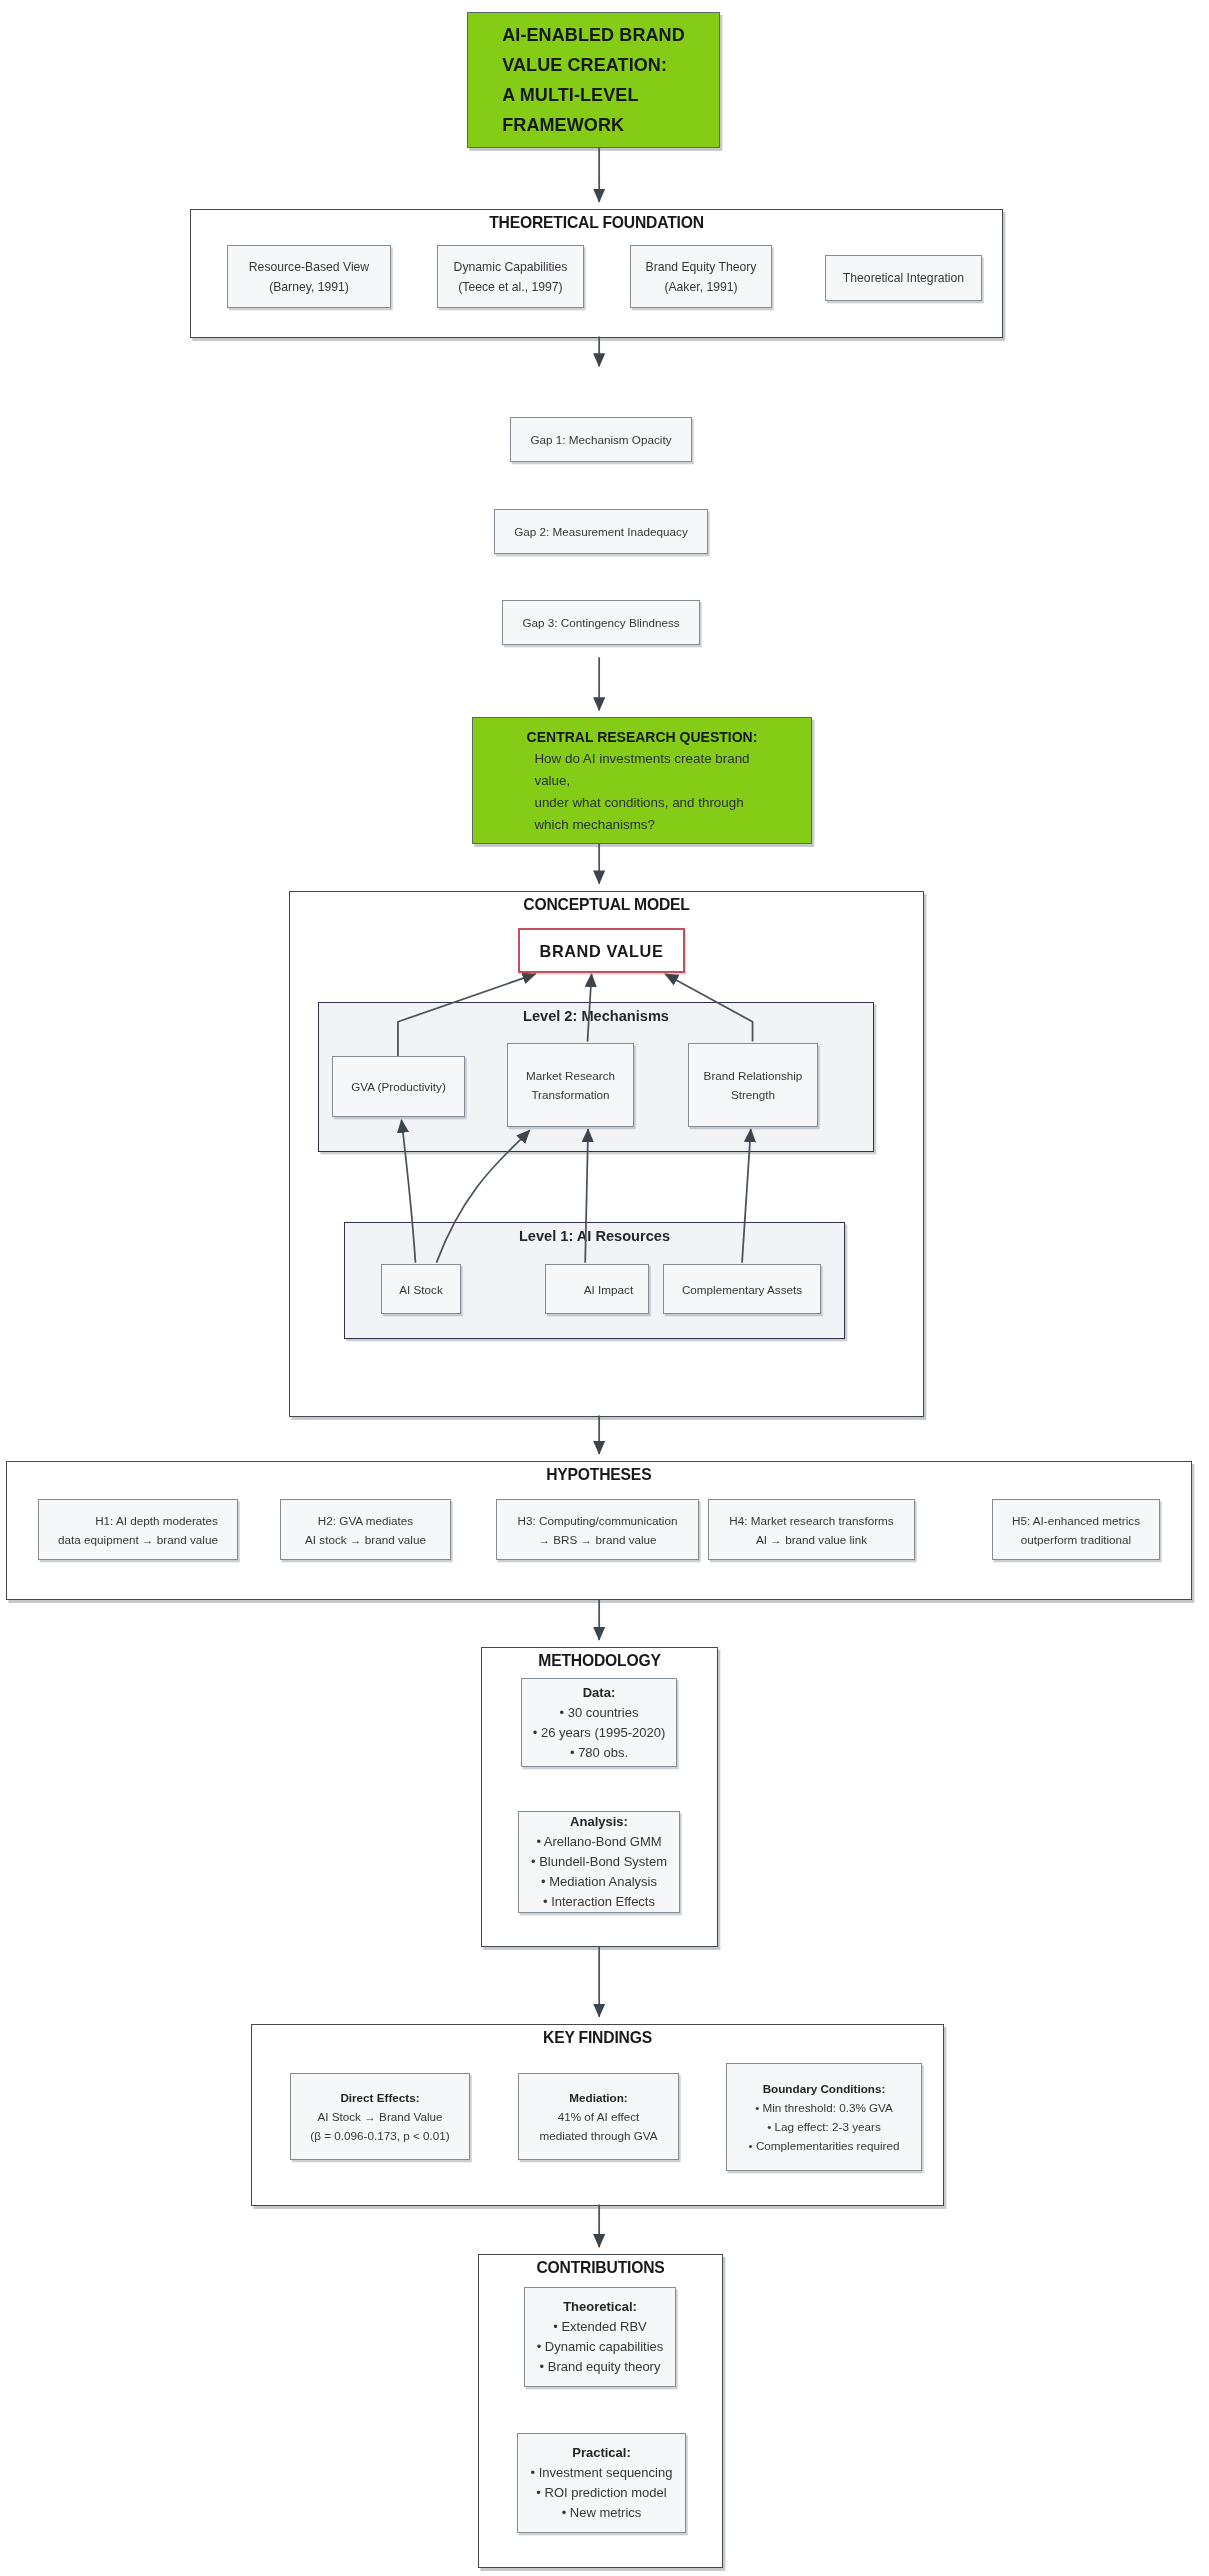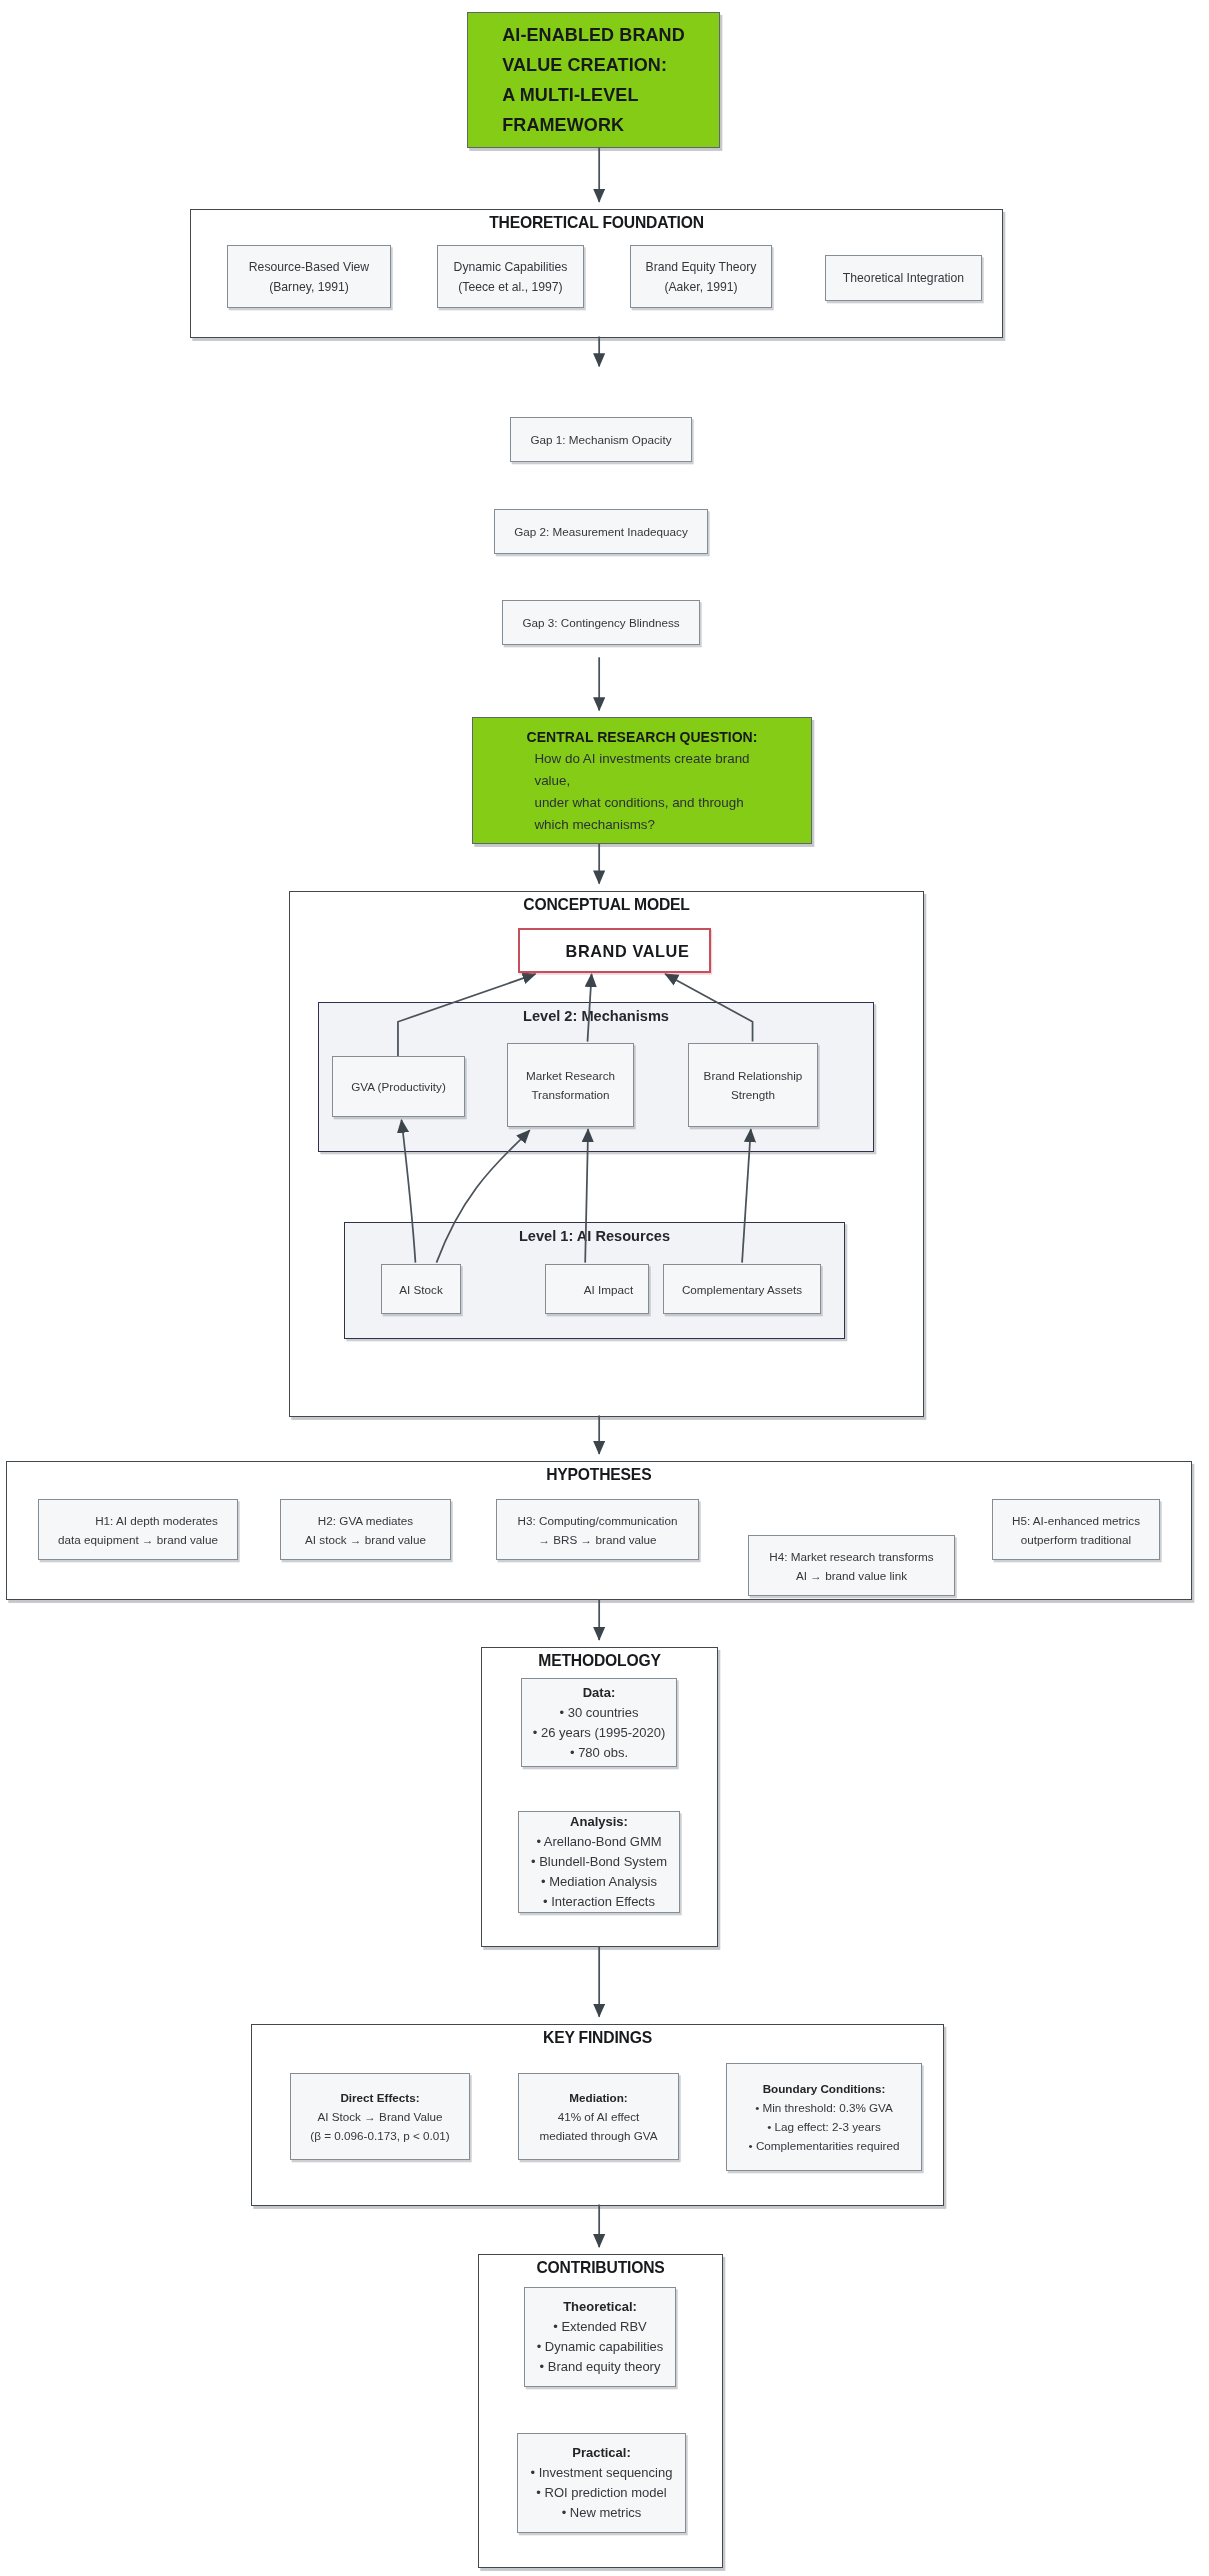--- a/index.html
+++ b/index.html
@@ -101,21 +101,21 @@
     <div class="crq-head">CENTRAL RESEARCH QUESTION:</div>
     <div class="crq-body pre">How do AI investments create brand
 value,
 under what conditions, and through
 which mechanisms?</div>
   </div>
 
   <div class="container" style="left:289px;top:891px;width:633px;height:524px;">
     <div class="section-label">CONCEPTUAL MODEL</div>
   </div>
-  <div class="node bv" style="left:518px;top:928px;width:163px;height:41px;padding-left:26px;">
+  <div class="node bv" style="left:518px;top:928px;width:163px;height:41px;">
     <div>BRAND VALUE</div>
   </div>
   <div class="cluster" style="left:318px;top:1002px;width:554px;height:148px;">
     <div class="cluster-label">Level 2: Mechanisms</div>
   </div>
   <div class="node small" style="left:332px;top:1056px;width:131px;height:59px;">
     <div>GVA (Productivity)</div>
   </div>
   <div class="node small" style="left:507px;top:1043px;width:125px;height:82px;">
     <div class="pre">Market Research
@@ -146,21 +146,21 @@
 data equipment → brand value</div>
   </div>
   <div class="node small" style="left:280px;top:1499px;width:169px;height:59px;">
     <div class="pre">H2: GVA mediates
 AI stock → brand value</div>
   </div>
   <div class="node small" style="left:496px;top:1499px;width:201px;height:59px;">
     <div class="pre">H3: Computing/communication
 → BRS → brand value</div>
   </div>
-  <div class="node small" style="left:748px;top:1499px;width:205px;height:59px;margin-top:36px;">
+  <div class="node small" style="left:708px;top:1499px;width:205px;height:59px;">
     <div class="pre">H4: Market research transforms
 AI → brand value link</div>
   </div>
   <div class="node small" style="left:992px;top:1499px;width:166px;height:59px;">
     <div class="pre">H5: AI-enhanced metrics
 outperform traditional</div>
   </div>
 
   <div class="container" style="left:481px;top:1647px;width:235px;height:298px;">
     <div class="section-label">METHODOLOGY</div>

